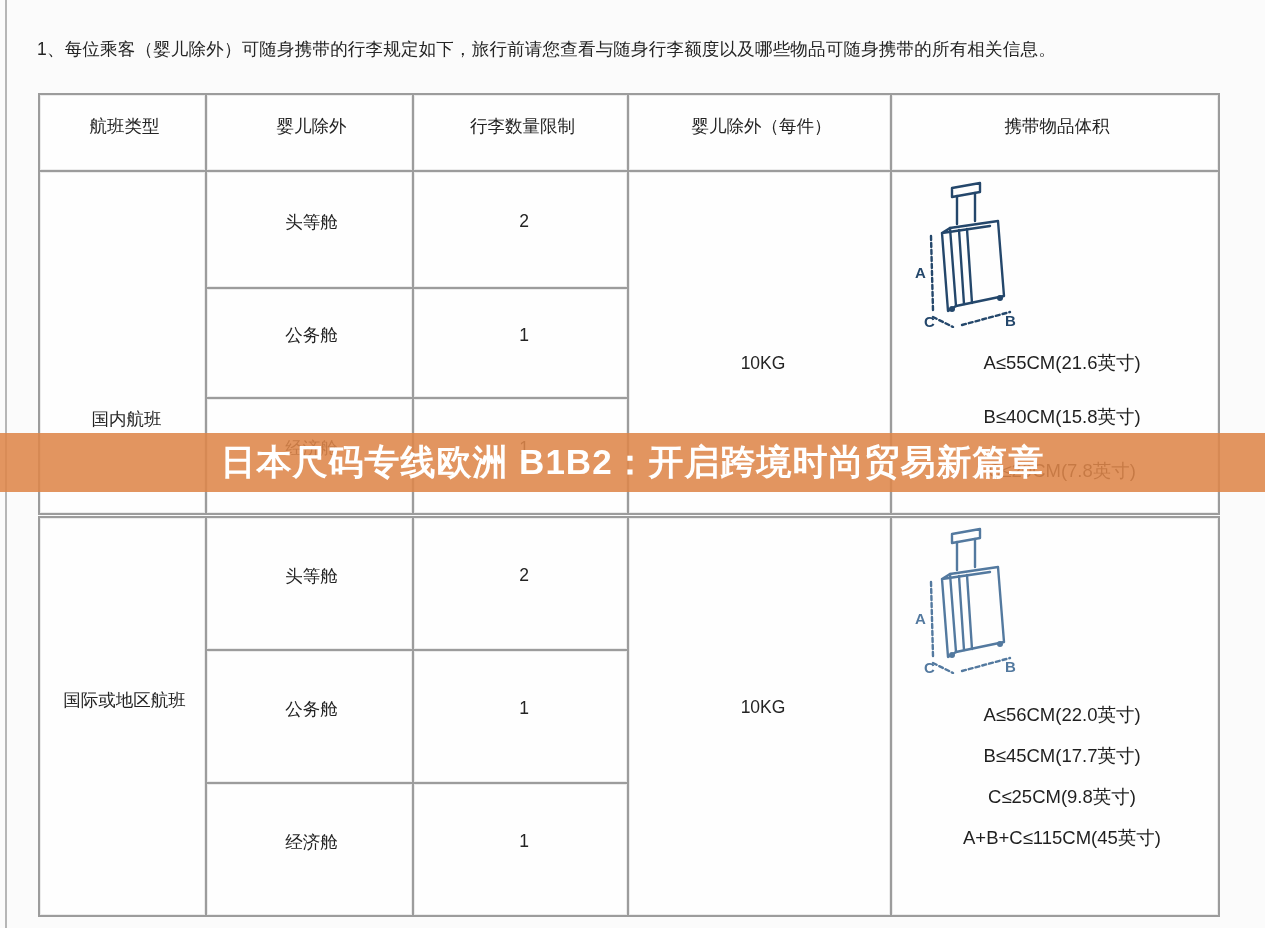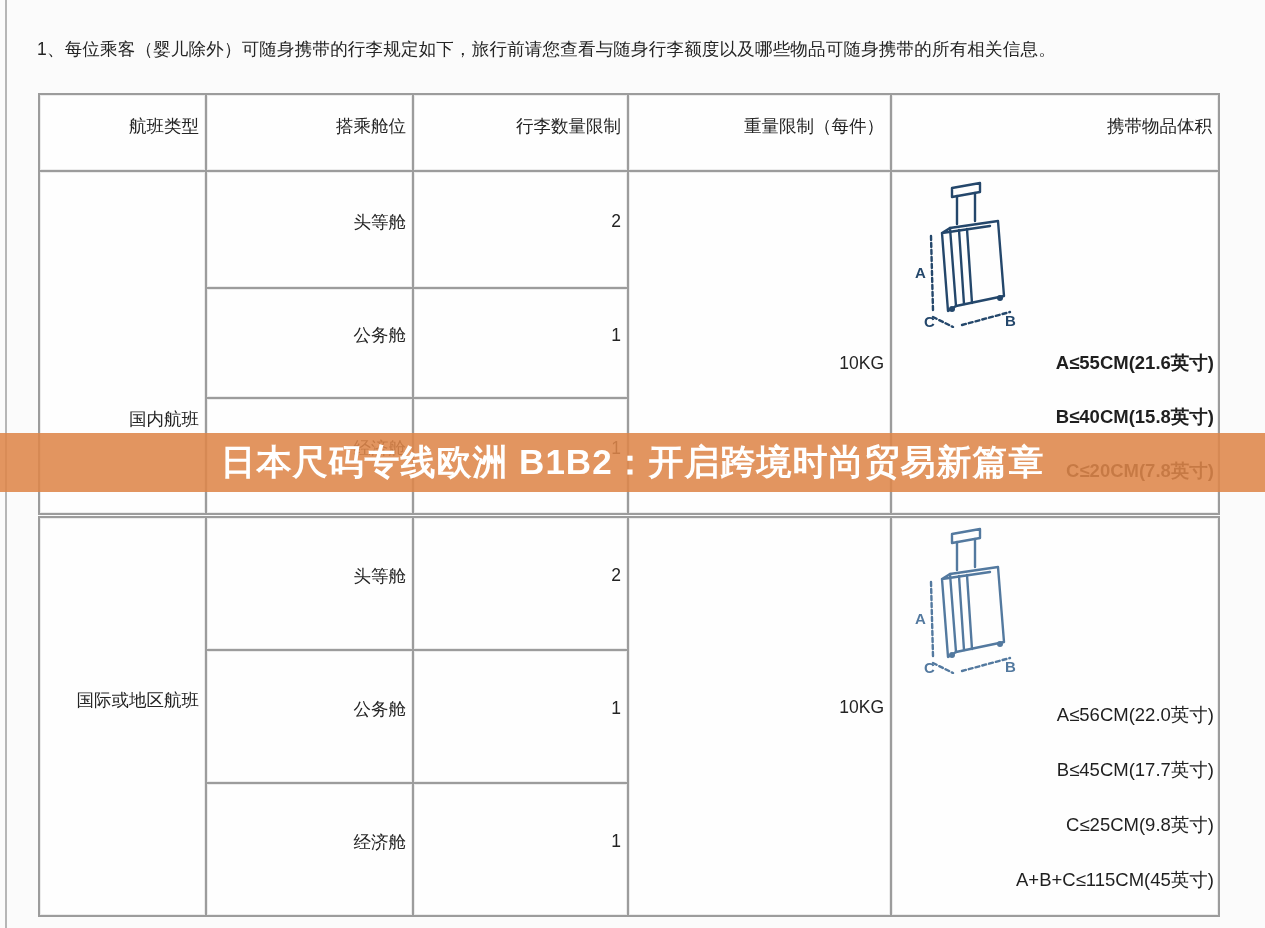--- a/index.html
+++ b/index.html
@@ -26,37 +26,37 @@
     position: absolute; left: 38px; width: 1180px;
     border-collapse: collapse; table-layout: fixed;
     background: #fefefe;
   }
   .t1 { top: 93px; }
   .t2 { top: 516px; }
   .t td, .t th {
     border: 2px solid #9c9c9c;
     box-shadow: inset 0 0 0 1px #ececec;
     background: #fefefe;
-    font-weight: 400; text-align: right;
+    font-weight: 400; text-align: center;
     font-size: 17.5px; color: #242424;
     overflow: hidden;
   }
   th.hcell   { vertical-align: middle; padding: 0 6px 14px 10px; }
   td.cabin   { vertical-align: middle; padding: 0 6px 16px 10px; }
   td.qty     { vertical-align: middle; padding: 0 6px 16px 13px; }
   td.ftype-domestic { vertical-align: bottom; padding: 0 6px 82px 14px; }
   td.ftype-intl     { vertical-align: middle; padding: 0 6px 34px 10px; }
   td.weight1 { vertical-align: middle; padding: 42px 6px 0 13px; }
   td.weight2 { vertical-align: middle; padding: 0 6px 18px 13px; }
   td.dims    { vertical-align: top; padding: 4px 4px 0 16px; }
   .dims svg  { display: block; margin: 2px 0 0 4px; }
   .dim-line  { font-size: 18.5px; line-height: 22px; color: #1f1f1f; margin: 32px 0 0 2px; white-space: nowrap; }
-  .t1 .dim-line { margin-top: 32px; font-weight: bold; }
+  .t1 .dim-line { margin-top: 32px; }
   .t1 .dim-line.first { margin-top: 24px; }
-  .t2 .dim-line { margin-top: 33px; }
+  .t2 .dim-line { margin-top: 19px; }
   .t2 .dim-line.first { margin-top: 30px; }
   svg.case { color: #24476b; }
   svg.case.intl { color: #53799f; }
   .banner {
     position: absolute; left: 0; top: 433px;
     width: 1265px; height: 59px;
     background: rgba(222,134,74,0.88);
     display: flex; align-items: center; justify-content: center;
     z-index: 5;
   }
@@ -76,23 +76,23 @@
   <colgroup>
     <col style="width:167px">
       <col style="width:207px">
       <col style="width:215px">
       <col style="width:263px">
       <col style="width:328px">
   </colgroup>
   <tbody>
     <tr style="height:77px">
       <th class="hcell">航班类型</th>
-      <th class="hcell">搭乘舱位</th>
+      <th class="hcell">婴儿除外</th>
       <th class="hcell">行李数量限制</th>
-      <th class="hcell">重量限制（每件）</th>
+      <th class="hcell">婴儿除外（每件）</th>
       <th class="hcell">携带物品体积</th>
     </tr>
     <tr style="height:117px">
       <td class="ftype-domestic" rowspan="3">国内航班</td>
       <td class="cabin">头等舱</td>
       <td class="qty">2</td>
       <td class="weight1" rowspan="3">10KG</td>
       <td class="dims" rowspan="3">
         <svg class="case" width="112" height="150" viewBox="0 0 112 150">
           <g fill="none" stroke="currentColor" stroke-width="2.4" stroke-linejoin="round" stroke-linecap="round">

